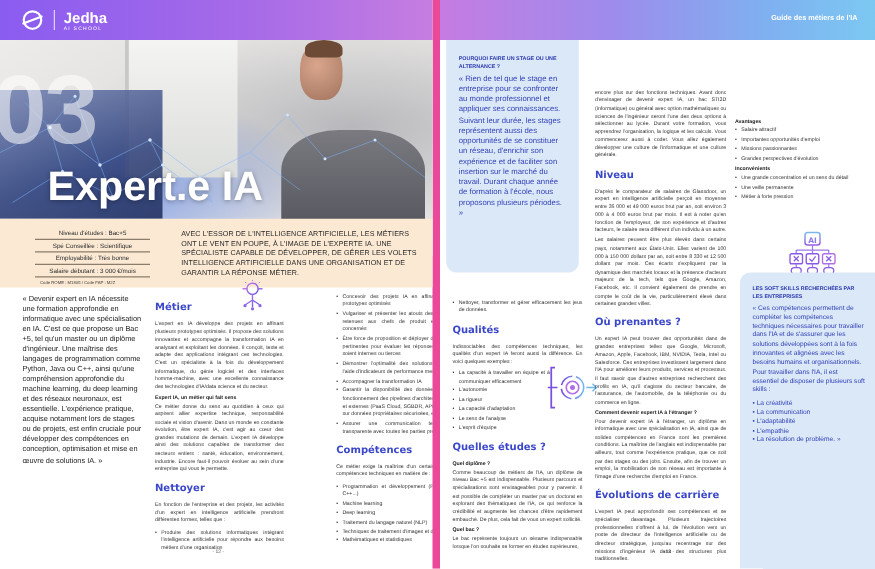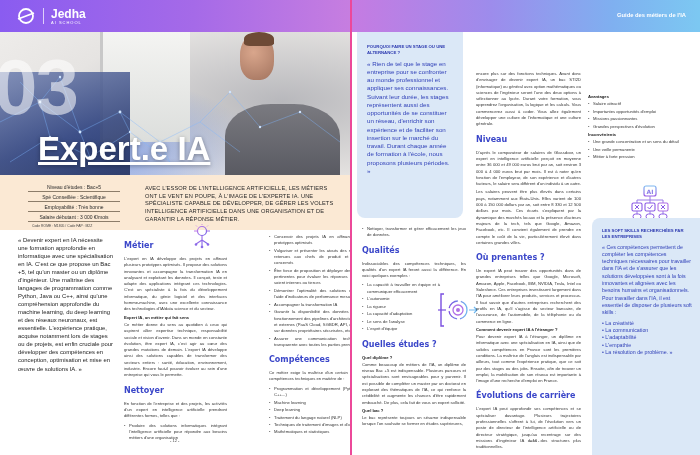--- a/index.html
+++ b/index.html
@@ -1,20 +1,20 @@
 <!DOCTYPE html>
 <html><head>
 <meta charset="utf-8">
 <style>
   * { box-sizing: border-box; margin: 0; padding: 0; }
   html, body { width: 700px; height: 455px; overflow: hidden; background: #ffffff; }
   body { font-family: "Liberation Sans", sans-serif; color: #222; position: relative; }
 
   .page { position: absolute; top: 0; height: 455px; background: #fff; overflow: hidden; }
-  .page-left { left: 0; width: 352px; border-right: 2px solid #ec4899; }
+  .page-left { left: 0; width: 352px; border-right: 6px solid #ec4899; }
   .page-right { left: 352px; width: 348px; }
 
   
   .hdr-left { position: absolute; left: 0; top: 0; width: 352px; height: 32px;
     background: linear-gradient(90deg, #8a5cf0 0%, #a56ae8 55%, #c77ee0 100%); }
   .logo { position: absolute; left: 16px; top: 6px; display: flex; align-items: center; gap: 5px; }
   .logo-mark { width: 20px; height: 20px; }
   .logo-sep { width: 1px; height: 16px; background: rgba(255,255,255,.7); margin: 0 2px; }
   .logo-text { color: #fff; line-height: 1; }
   .logo-name { font-weight: bold; font-size: 12px; display: block; }
@@ -32,21 +32,21 @@
   .hero-person-head { position: absolute; left: 240px; top: 2px; width: 34px; height: 46px;
     border-radius: 45% 45% 40% 40%; background: radial-gradient(circle at 40% 40%, #d9a68c, #a2735e); }
   .hero-person-hair { position: absolute; left: 244px; top: 0; width: 30px; height: 14px;
     background: #6d4a36; border-radius: 50% 50% 20% 20%; }
   .hero-person-body { position: absolute; left: 225px; top: 72px; width: 115px; height: 80px;
     border-radius: 40% 40% 0 0; background: linear-gradient(180deg,#7a7a80,#55565e); }
   .hero-net { position: absolute; left: 0; top: 0; width: 352px; height: 143px; }
   .hero-num { position: absolute; left: -6px; top: 10px; font-size: 78px; font-weight: bold;
     color: rgba(255,255,255,.55); letter-spacing: -2px; }
   .hero-title { position: absolute; left: 38px; top: 98px; font-size: 33px; font-weight: bold;
-    color: #fff; text-shadow: 0 1px 4px rgba(0,0,0,.35); text-decoration: underline; }
+    color: #fff; text-shadow: 0 1px 4px rgba(0,0,0,.35); }
 
   .band { position: absolute; left: 0; top: 175px; width: 352px; height: 55px; background: #fbe9d4; }
   .facts { position: absolute; left: 28px; top: 7px; width: 92px; }
   .fact { font-size: 5px; text-align: center; padding: 1.5px 0; border-bottom: 0.6px solid #8c7d6a; color: #2a2a2a; }
   .fact.code { border-bottom: none; font-size: 3.4px; text-align: left; padding-left: 4px; color: #444; }
   .intro { position: absolute; left: 145px; top: 10px; width: 195px; font-size: 5.7px; line-height: 1.35;
     text-transform: uppercase; color: #2a2a2a; letter-spacing: .1px; }
 
   .col { position: absolute; font-size: 4.2px; line-height: 1.5; color: #333; text-align: justify; }
   .quote-left { position: absolute; left: 18px; top: 236px; width: 96px; font-size: 5.9px; line-height: 1.36; color: #1d1d1d; }
@@ -196,21 +196,21 @@
 <div class="page page-right">
   <div class="hdr-right">
     <div class="hdr-title">Guide des métiers de l'IA</div>
   </div>
 
   <div class="callout">
     <div class="callout-head">Pourquoi faire un stage ou une alternance ?</div>
     <div class="callout-body">« Rien de tel que le stage en entreprise pour se confronter au monde professionnel et appliquer ses connaissances. Suivant leur durée, les stages représentent aussi des opportunités de se constituer un réseau, d'enrichir son expérience et de faciliter son insertion sur le marché du travail. Durant chaque année de formation à l'école, nous proposons plusieurs périodes. »</div>
   </div>
 
-  <div class="col" style="left:10px; top:226px; width:104px;">
+  <div class="col" style="left:10px; top:239px; width:104px;">
     <ul class="bul">
       <li>Nettoyer, transformer et gérer efficacement les jeux de données.</li>
     </ul>
     <div class="h-section">Qualités</div>
     <p style="margin-bottom:3px;">Indissociables des compétences techniques, les qualités d'un expert IA feront aussi la différence. En voici quelques exemples :</p>
     <ul class="bul" style="width:78px;">
       <li>La capacité à travailler en équipe et à communiquer efficacement</li>
       <li>L'autonomie</li>
       <li>La rigueur</li>
       <li>La capacité d'adaptation</li>

